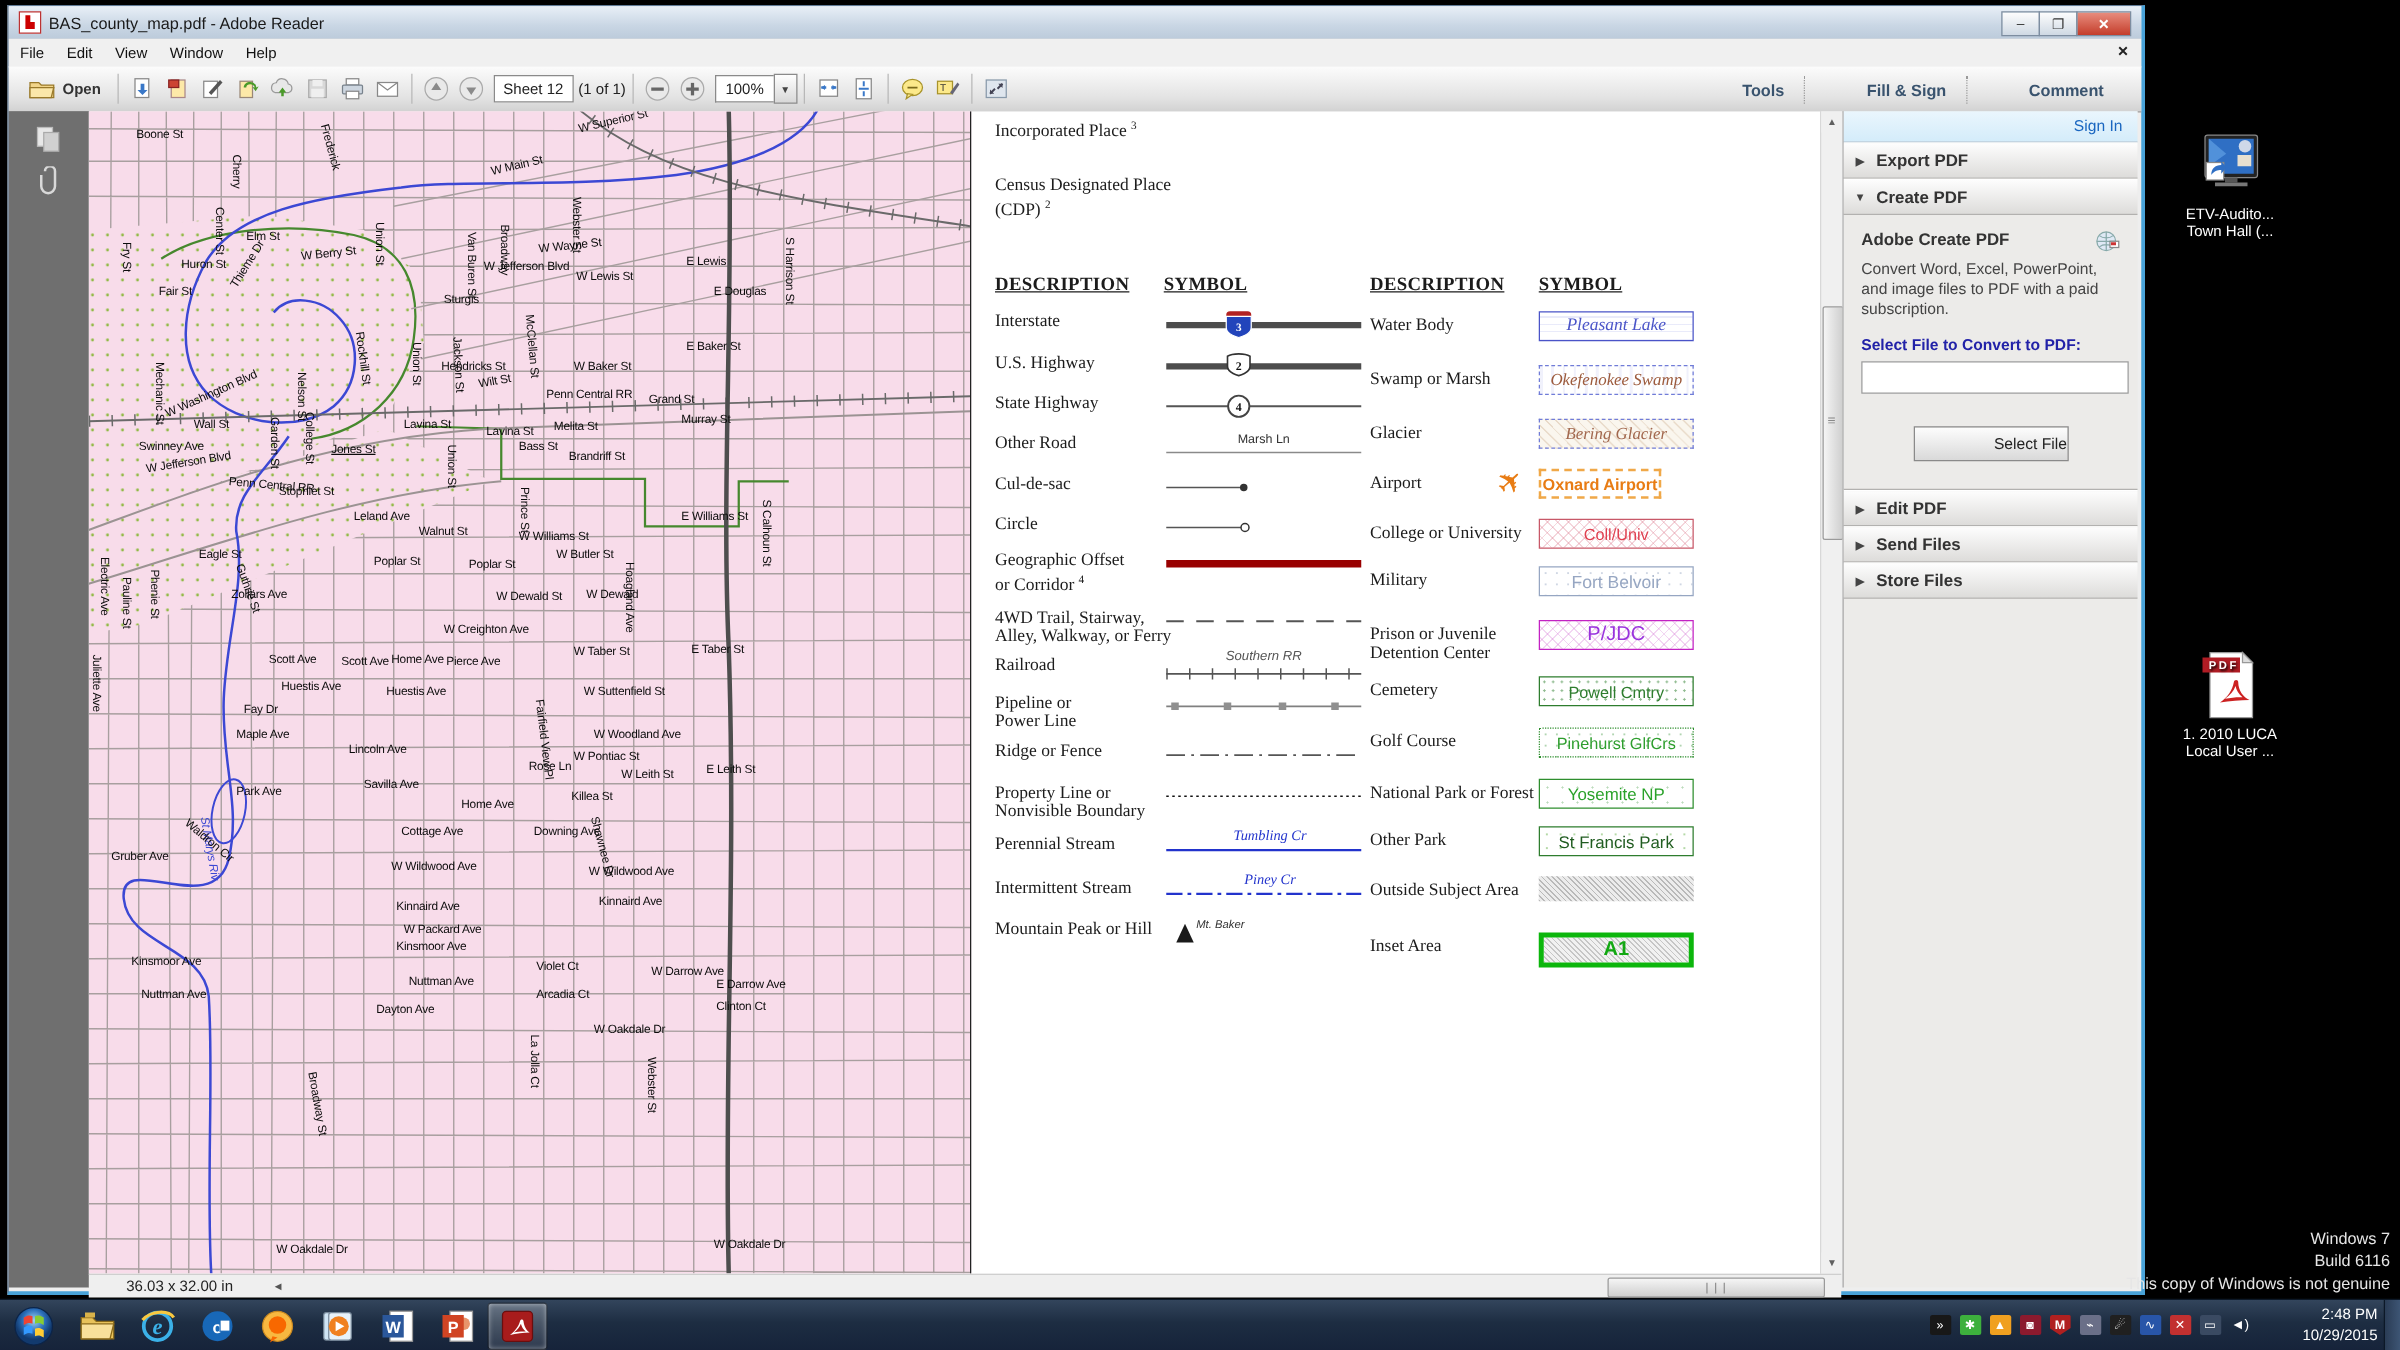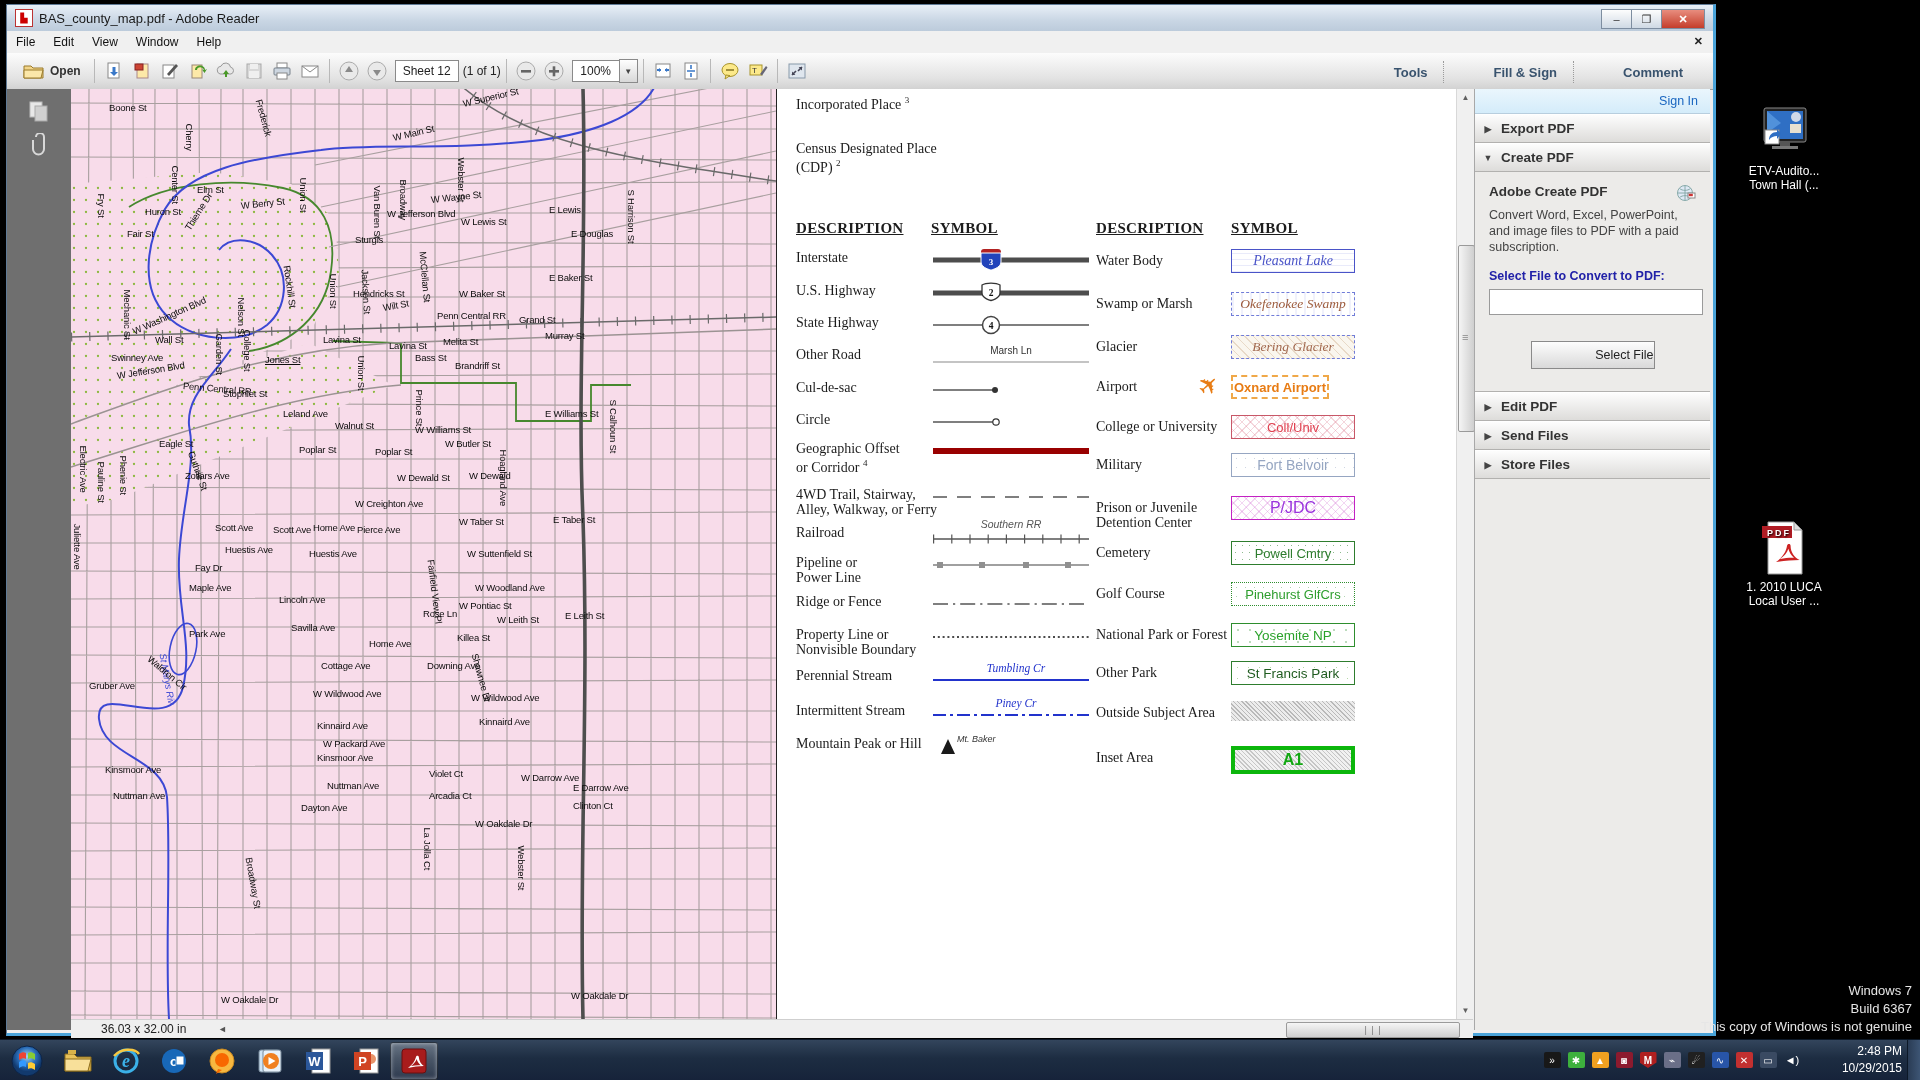--- a/index.html
+++ b/index.html
@@ -739,21 +739,21 @@
         <text x="11" y="15.5" font-size="9" font-weight="bold" fill="#fff" font-family="Liberation Sans,sans-serif" letter-spacing="2">PDF</text>
         <path d="M20,42 c6,-4 10,-10 11,-16 c0.4,-2.6 3.6,-2.6 3.6,0 c0,6 4,12 9,14 c-7,0 -16,1 -23.6,2 z M24,39 c5,-1 10,-1.4 14,-1.2 c-3,-2.4 -5,-6 -5.6,-9 c-1.4,4 -4.4,7.6 -8.4,10.2 z" fill="#c22"></path>
       </svg>
     </div>
     <div>1. 2010 LUCA</div>
     <div>Local User ...</div>
   </div>
 
   <div class="watermark" id="watermark">
       <div>Windows 7</div>
-      <div>Build 6367</div>
+      <div>Build 6116</div>
       <div>This copy of Windows is not genuine</div>
     </div>
 
   <div class="taskbar">
     <div id="taskitems" style="display:flex">
         <div class="titem" style="width: 54px;">
           <svg width="34" height="34" viewBox="0 0 34 34">
             <defs>
               <radialGradient id="orb" cx="50%" cy="35%">
                 <stop offset="0%" stop-color="#9fd4f2"></stop>

